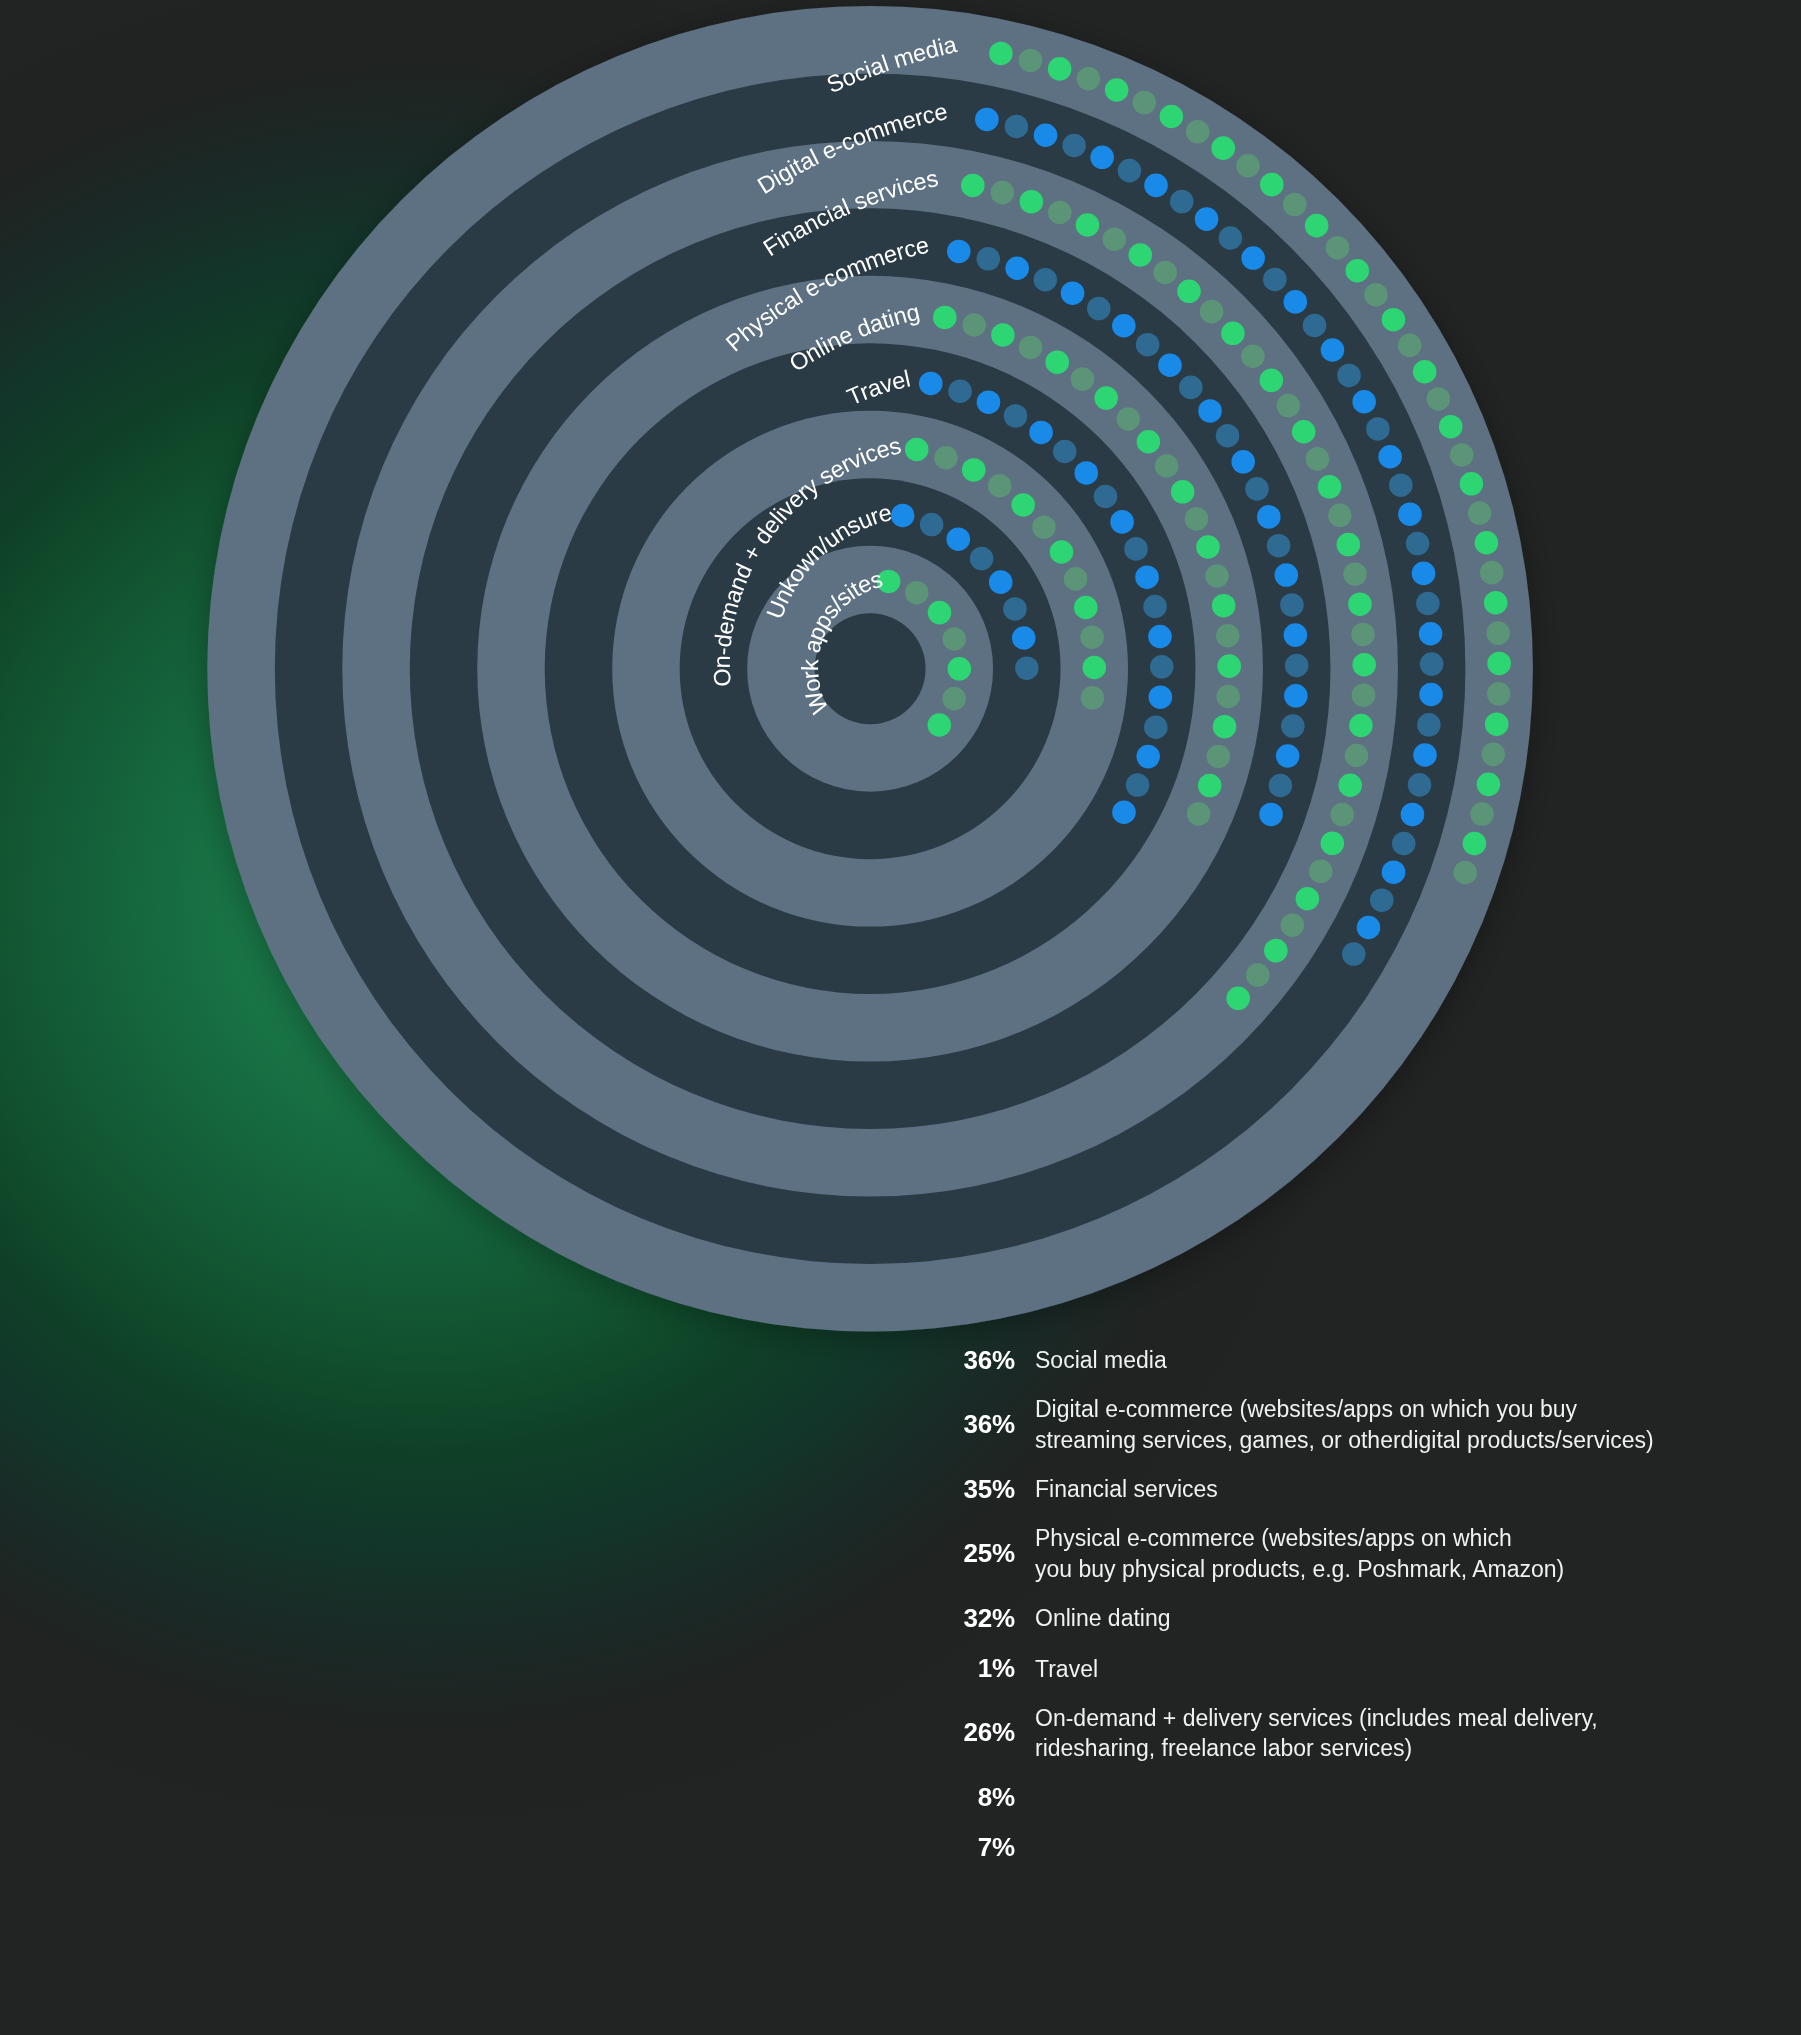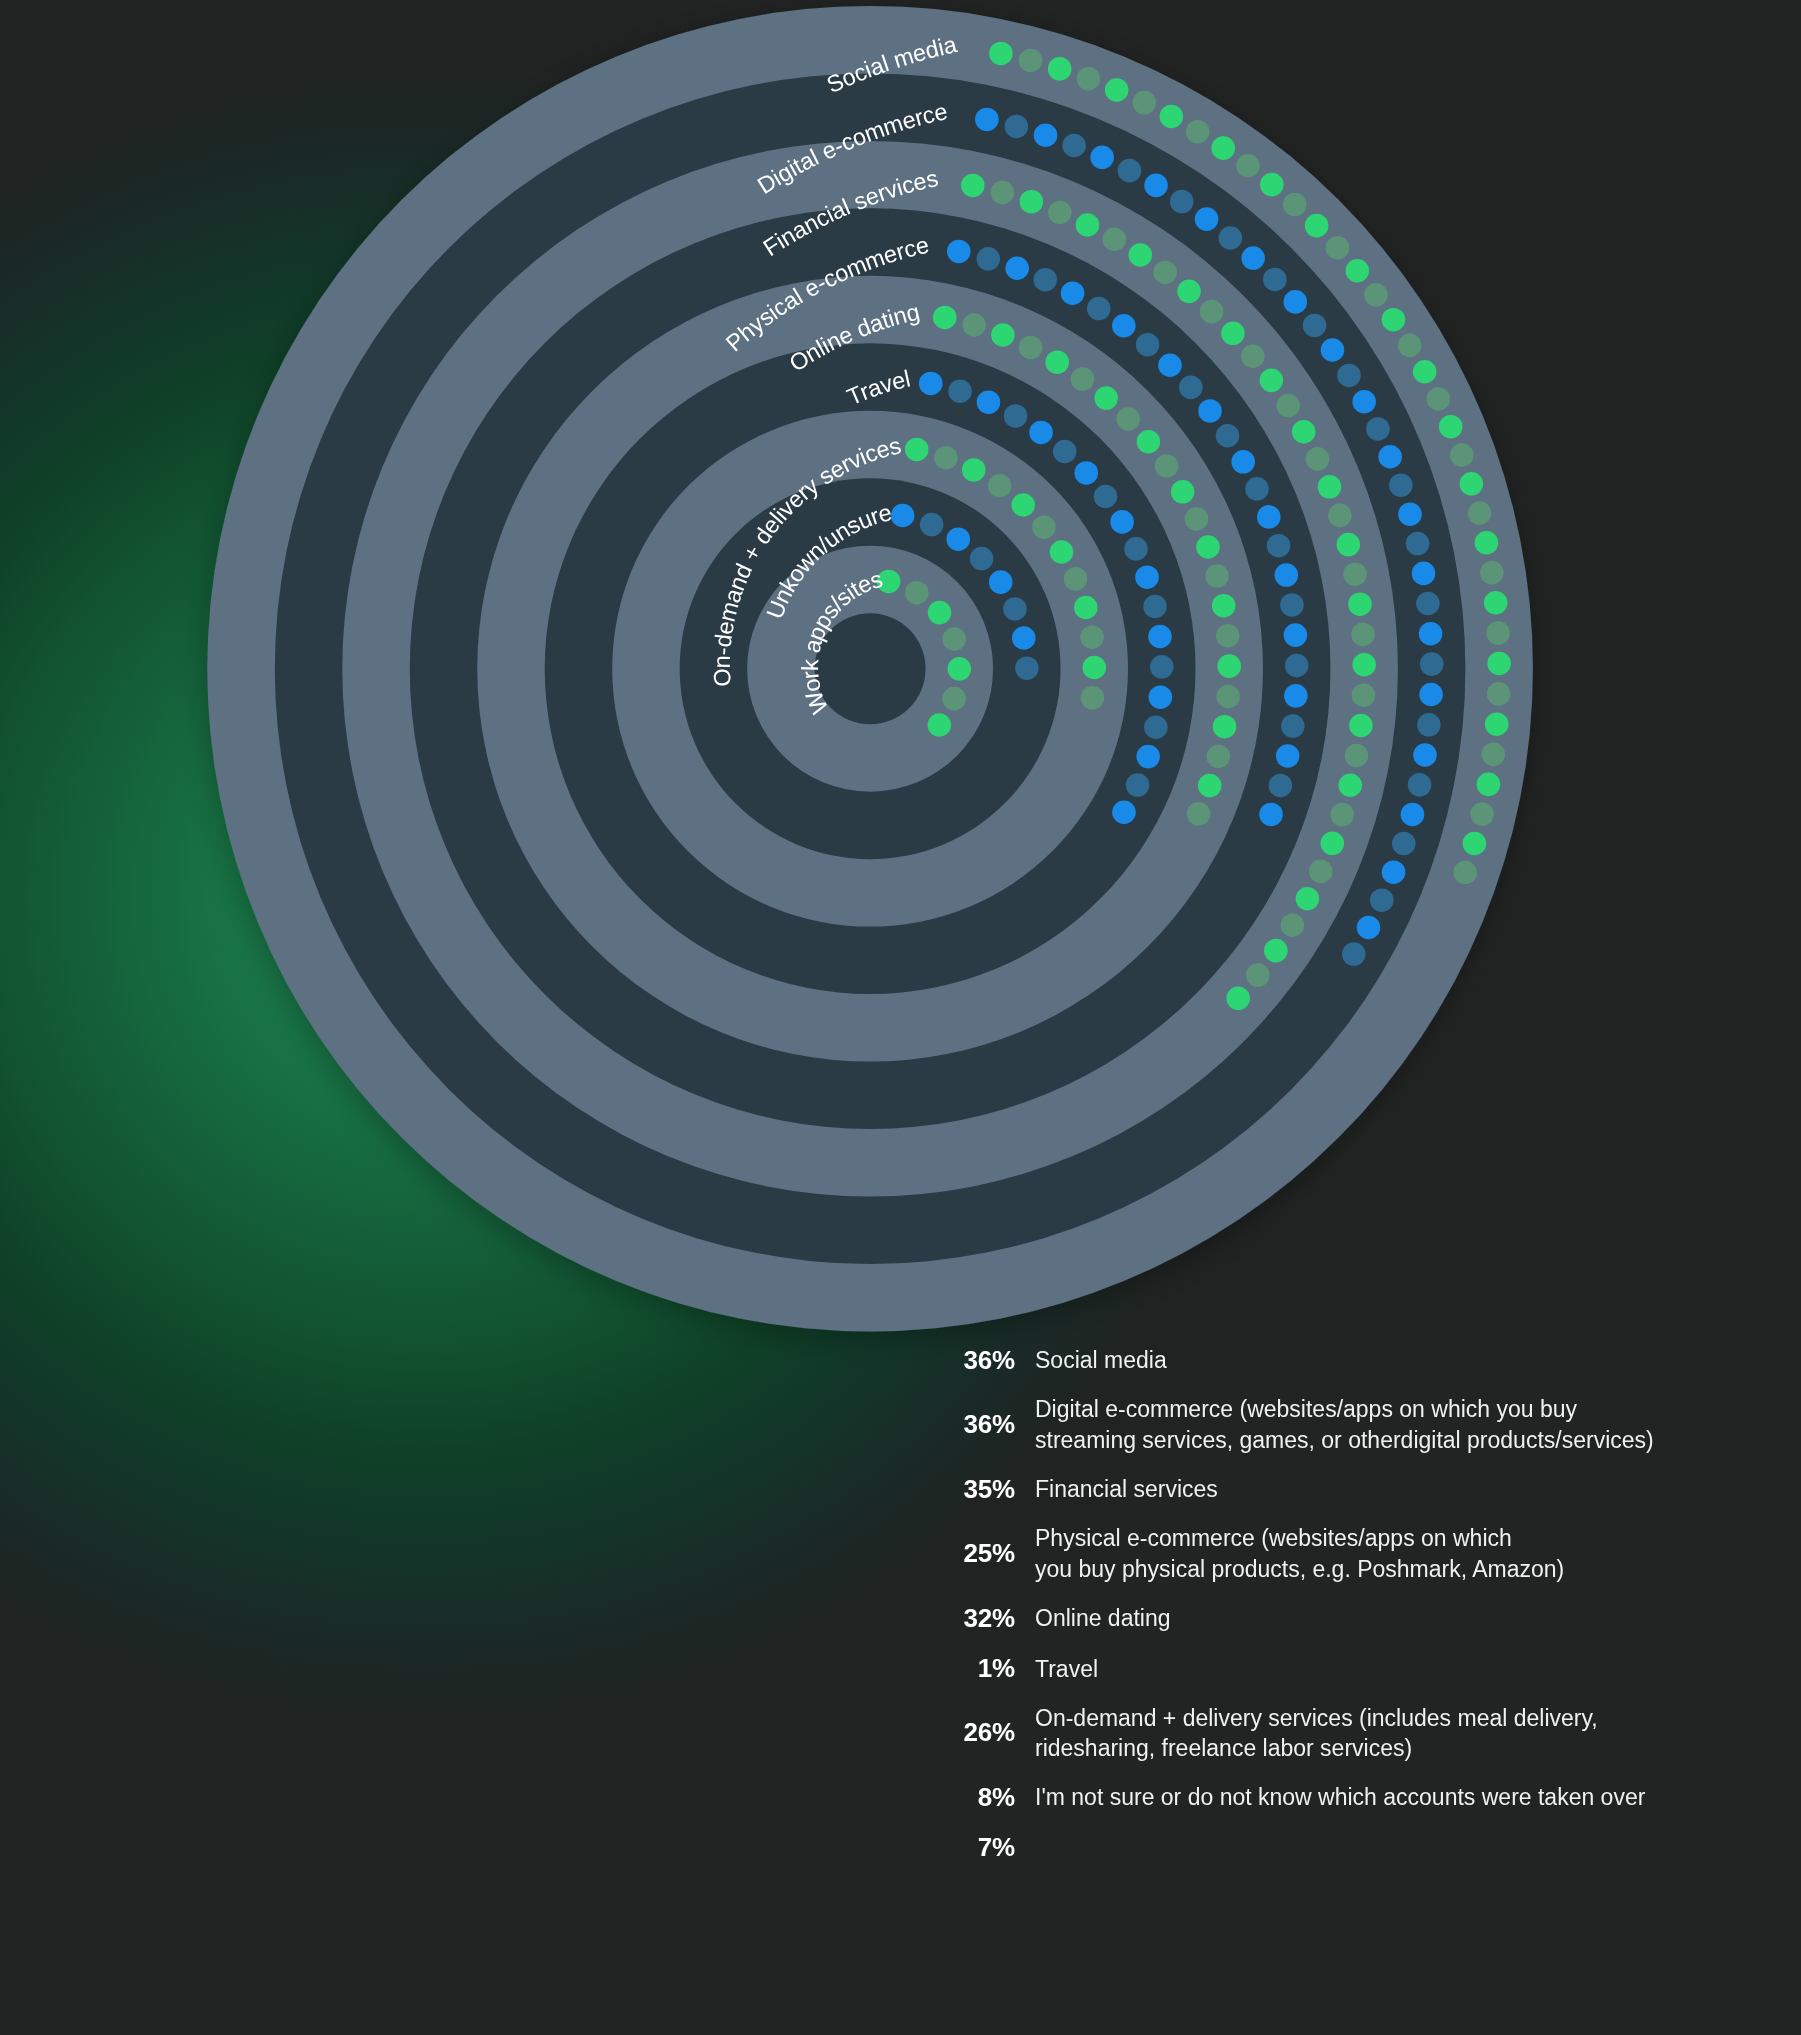--- a/index.html
+++ b/index.html
@@ -337,19 +337,18 @@
     <div class="legend-pct">1%</div>
     <div class="legend-label">Travel</div>
   </div>
   <div class="legend-row">
     <div class="legend-pct">26%</div>
     <div class="legend-label">On-demand + delivery services (includes meal delivery,
 ridesharing, freelance labor services)</div>
   </div>
   <div class="legend-row">
     <div class="legend-pct">8%</div>
-    <div class="legend-label">I'm not sure or do not know which accounts were taken over</div>
   </div>
   <div class="legend-row">
     <div class="legend-pct">7%</div>
   </div>
 </div>
 
 
 </body></html>

